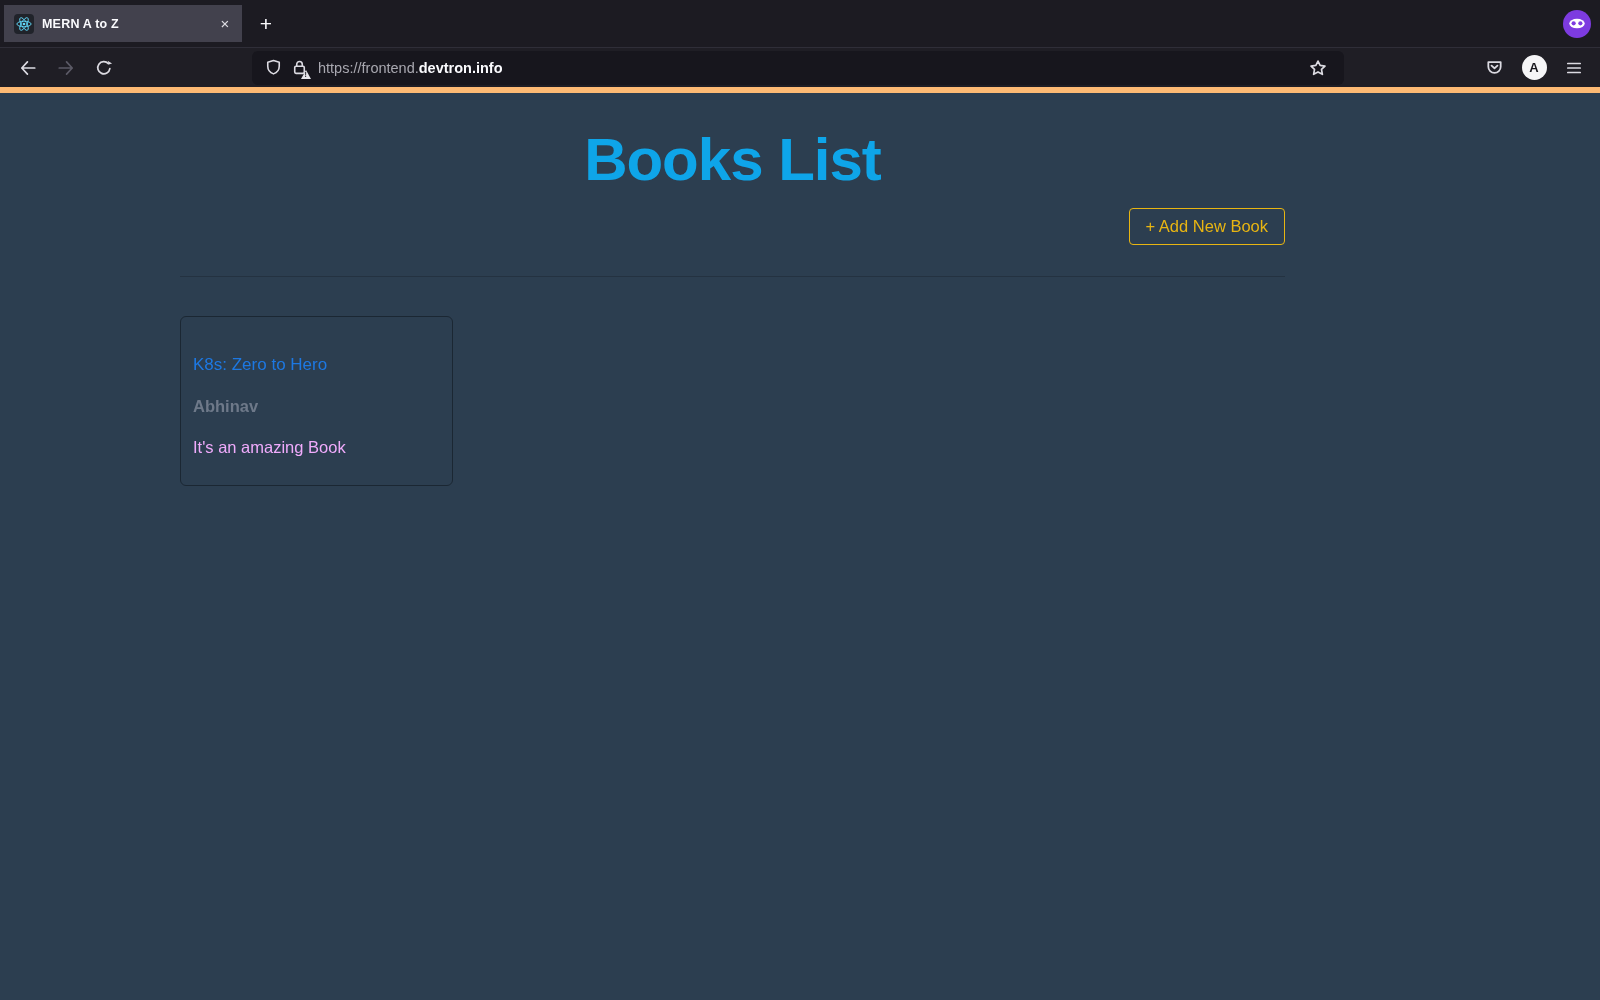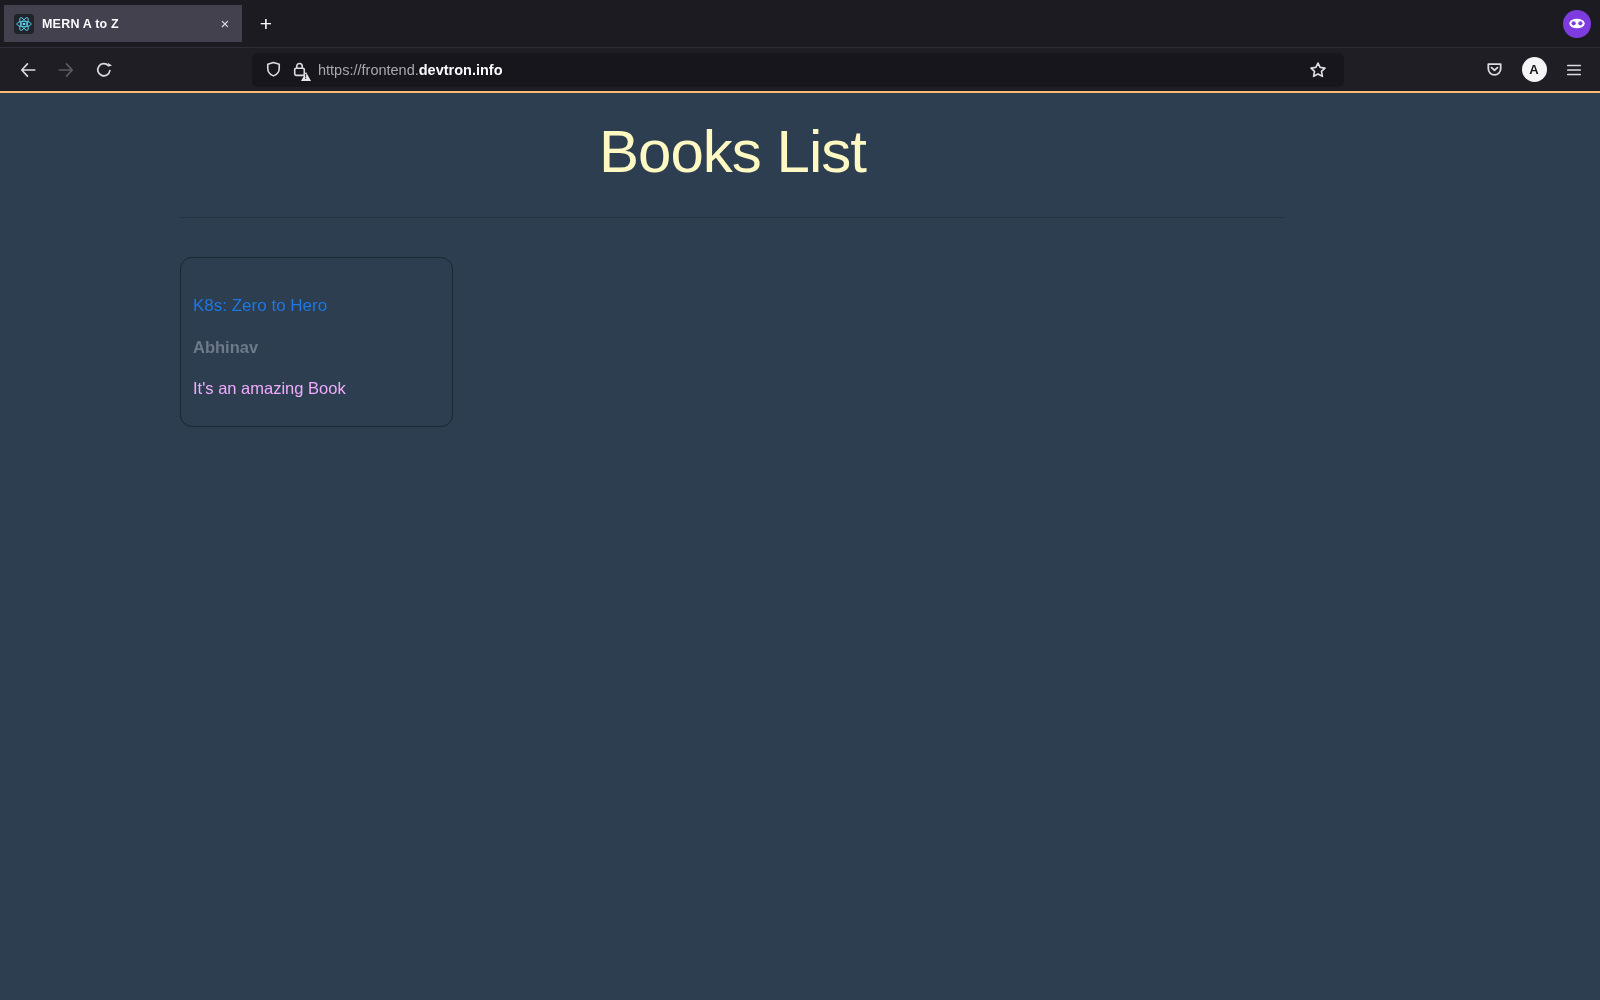--- a/index.html
+++ b/index.html
@@ -43,21 +43,21 @@
   .private-badge {
     margin-left: auto; margin-right: 9px;
     width: 28px; height: 28px; border-radius: 50%;
     background: #7d3be0;
     display: flex; align-items: center; justify-content: center;
   }
 
   .navbar {
     height: 46px; background: #1f1e25;
     border-top: 1px solid #2f2e38;
-    border-bottom: 2px solid #fdba74;
+    border-bottom: 6px solid #fdba74;
     display: flex; align-items: center;
     padding-left: 10px;
   }
   .nav-btn {
     width: 36px; height: 32px; border-radius: 4px; flex: none;
     display: flex; align-items: center; justify-content: center;
   }
   .nav-btn + .nav-btn { margin-left: 2px; }
   .nav-btn svg { display: block; }
   .icon-stroke { stroke: #dcdbe2; fill: none; stroke-width: 1.5; stroke-linecap: round; stroke-linejoin: round; }
@@ -94,39 +94,39 @@
     color: #17161c; font-size: 13px; font-weight: 700;
   }
 
   
   .page {
     height: 906px; background: #2c3e50;
     padding-top: 24px;
   }
   .container { margin-left: 180px; width: 1105px; }
   .page-title {
-    margin: 0; text-align: center;
-    font-size: 60px; font-weight: 400; letter-spacing: -1px;
-    color: #fef9c3;
+    margin: 8px; text-align: center;
+    font-size: 60px; font-weight: 700; letter-spacing: -1px;
+    color: #0ea5e9;
   }
   .btn-row { display: flex; justify-content: flex-end; margin-top: 14px; }
   .add-book-btn {
     background: transparent;
     border: 1.5px solid #e8b512; border-radius: 4px;
     color: #e8b512; font-family: inherit;
     font-size: 16.5px; padding: 8px 16px;
     cursor: pointer;
   }
   .divider {
     margin: 31px 0 0 0; border: none;
     border-top: 1.5px solid rgba(0,0,0,0.18);
   }
   .book-card {
     margin-top: 39px; width: 273px; min-height: 170px;
-    border: 1px solid #1b2733; border-radius: 12px;
+    border: 1px solid #1b2733; border-radius: 6px;
     padding: 38px 12px 28px 12px;
   }
   .book-title {
     color: #1d78e2; font-size: 17px; text-decoration: none; display: inline-block;
   }
   .book-author { color: #6e7989; font-size: 16.5px; margin-top: 22px; font-weight: bold; }
   .book-desc   { color: #f0abfc; font-size: 16.5px; margin-top: 22px; }
 </style>
 </head>
 <body>
@@ -210,20 +210,23 @@
         <path class="icon-stroke" d="M2.5 4 H13.5 M2.5 8 H13.5 M2.5 12 H13.5" stroke-width="1.4"></path>
       </svg>
     </div>
   </div>
 </div>
 
 <div class="page">
   <div class="container">
     <h1 class="page-title">Books List</h1>
 
+    <div class="btn-row">
+      <button class="add-book-btn">+ Add New Book</button>
+    </div>
 
     <hr class="divider">
 
     <div class="book-card">
       <a href="#" class="book-title">K8s: Zero to Hero</a>
       <div class="book-author">Abhinav</div>
       <div class="book-desc">It's an amazing Book</div>
     </div>
   </div>
 </div>

